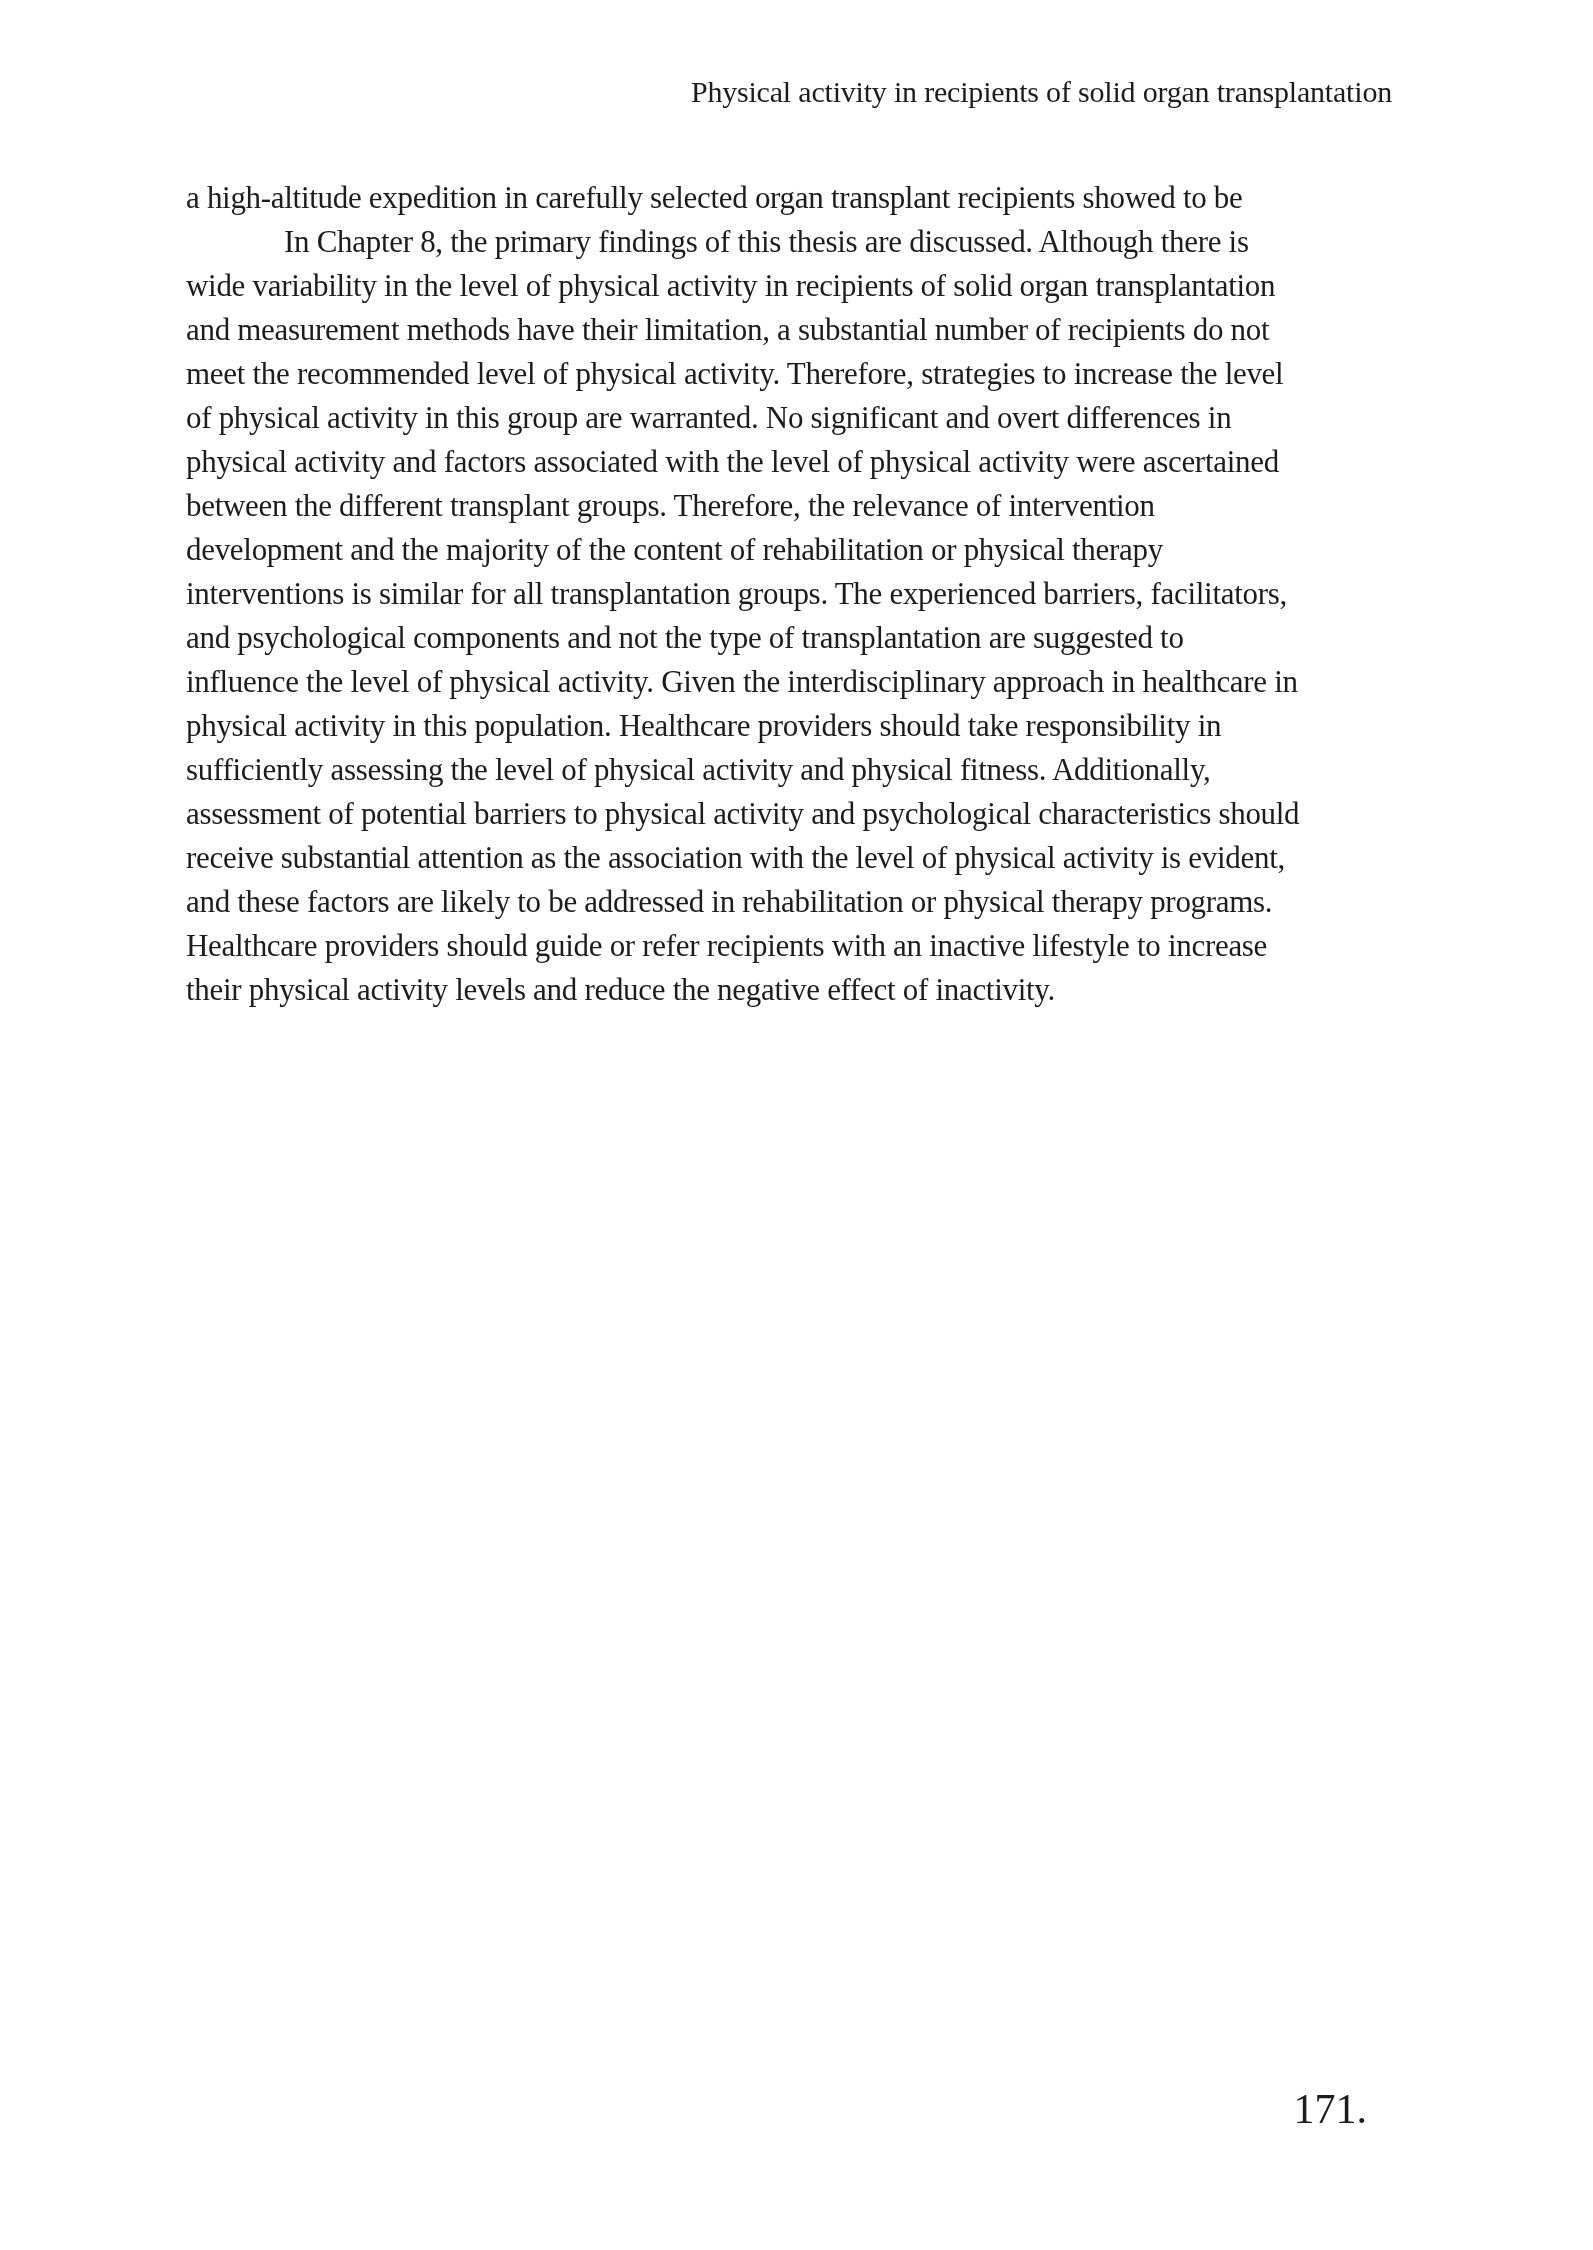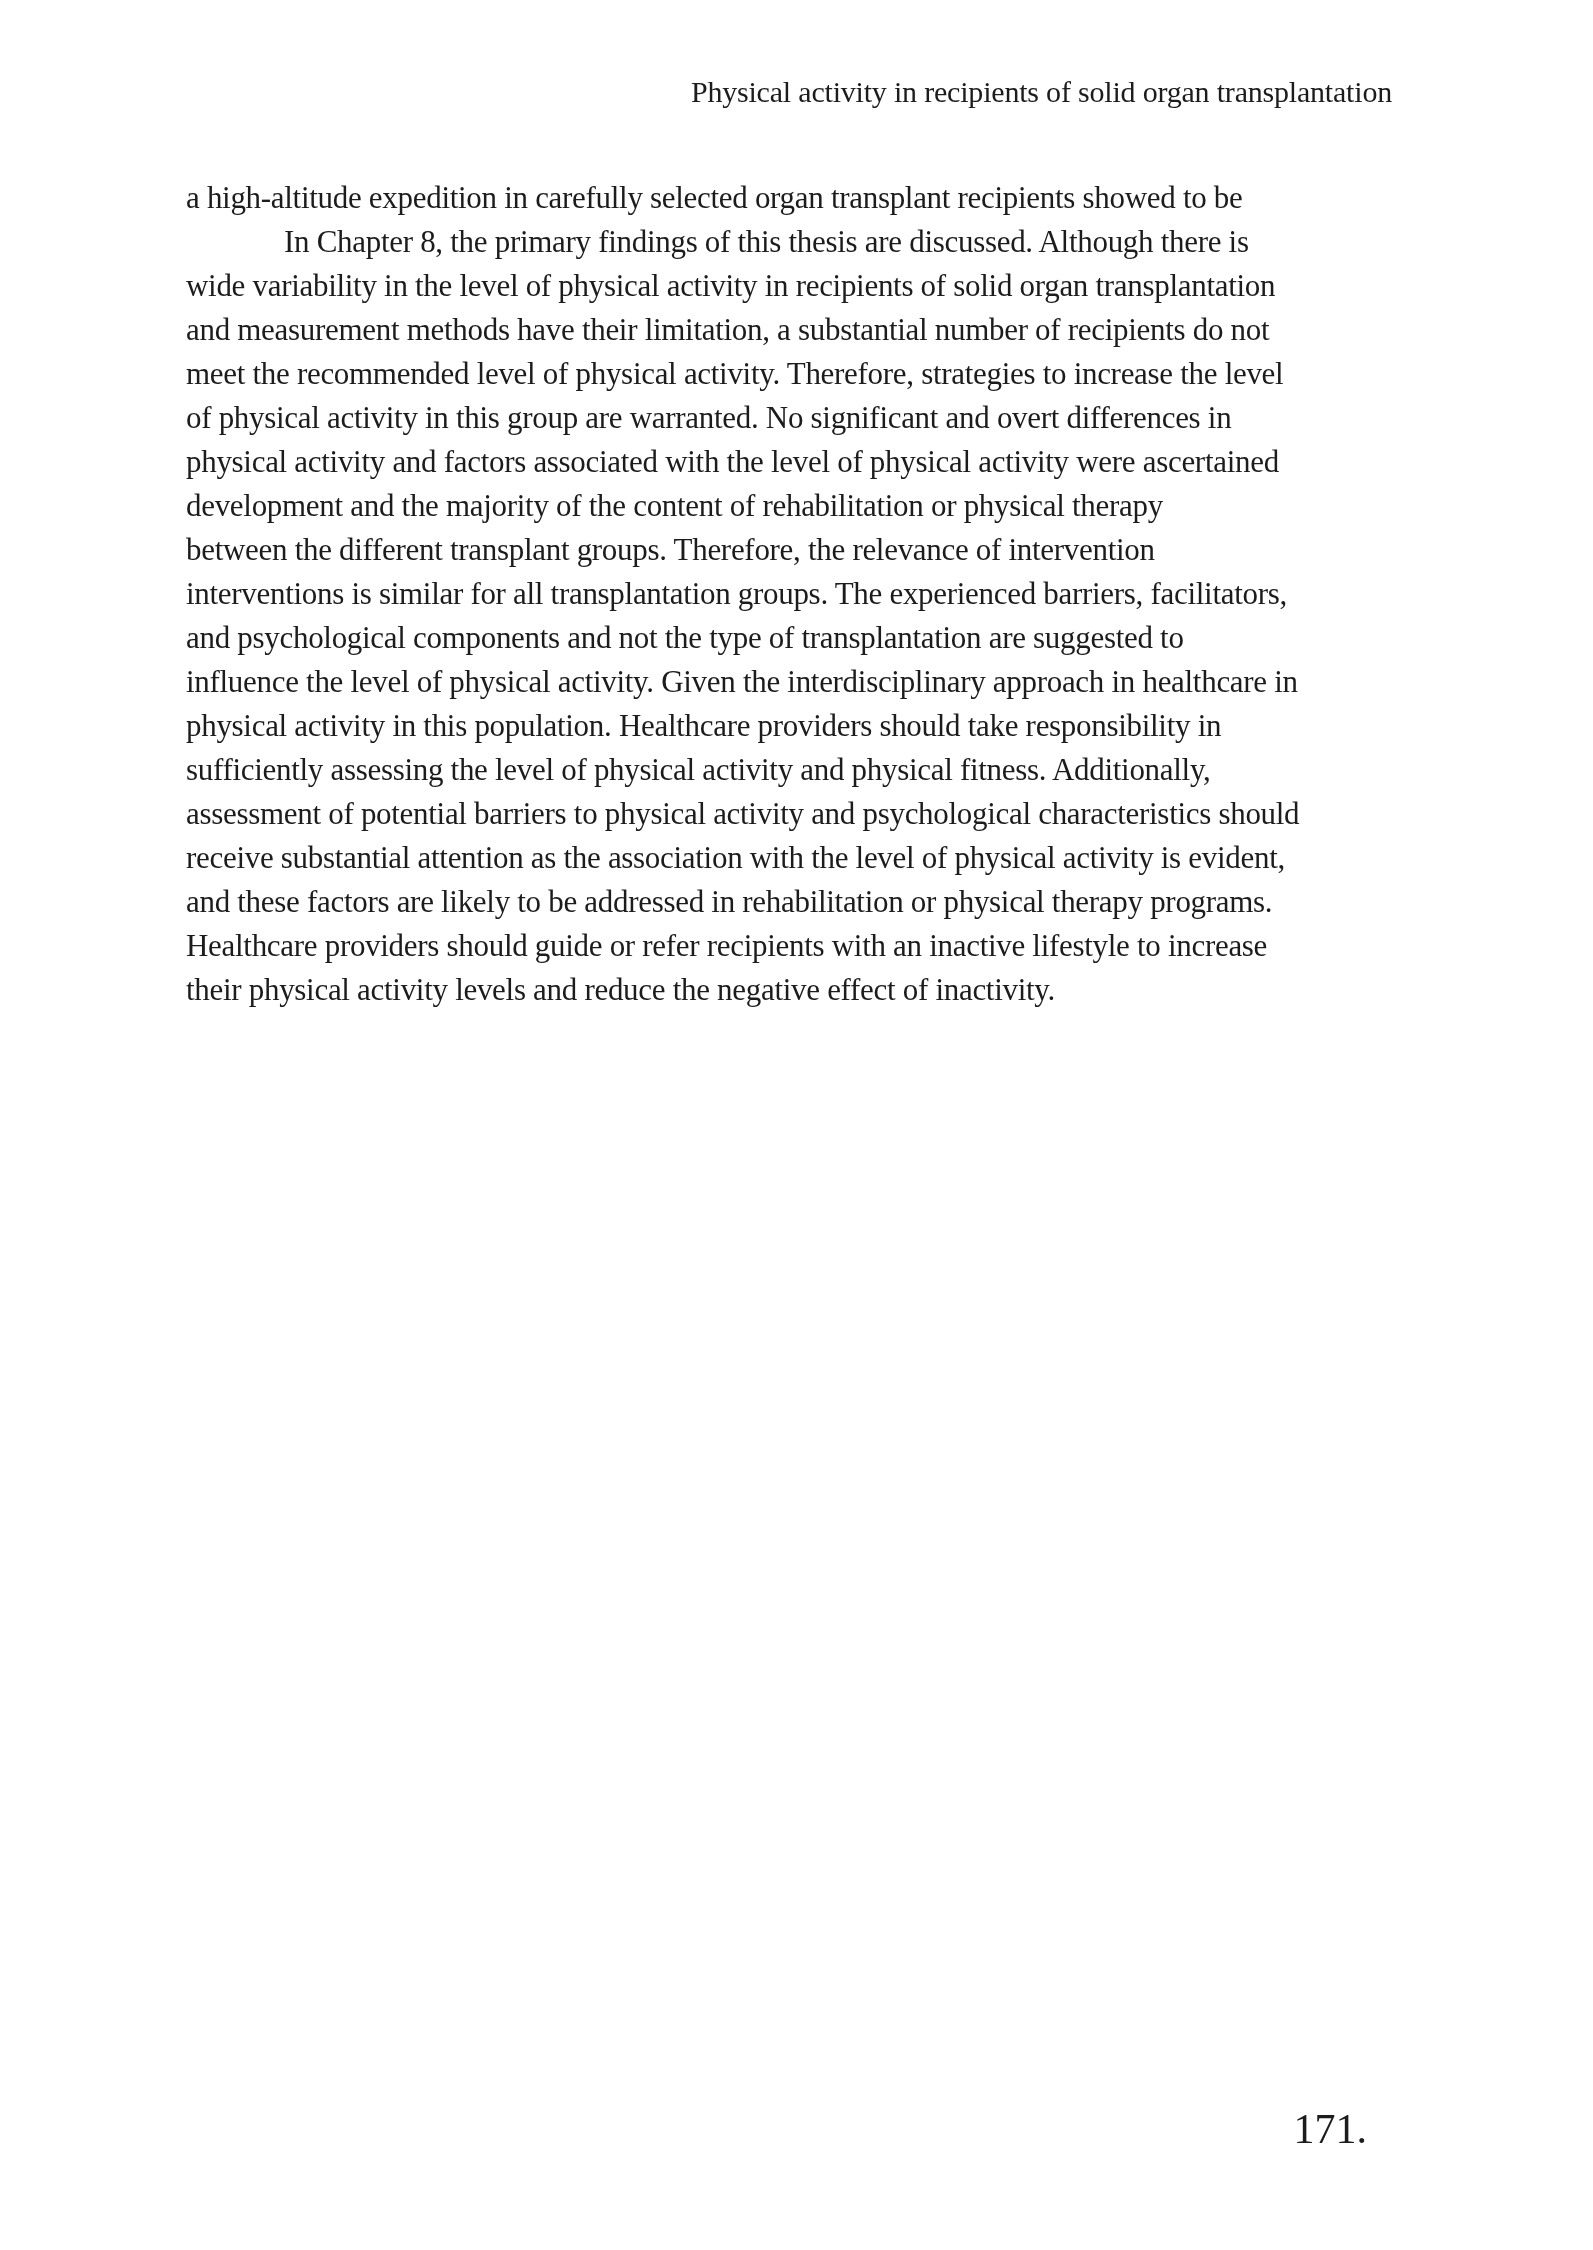--- a/index.html
+++ b/index.html
@@ -44,38 +44,37 @@
     font-weight: normal;
     margin-top: 20px;
   }
   .page-number {
     position: absolute;
     top: 2086px;
     right: 226px;
     font-size: 42px;
     line-height: 46px;
     white-space: nowrap;
-    margin-top: 20px;
   }
 </style>
 </head>
 <body>
 
 <div class="running-header">Physical activity in recipients of solid organ transplantation</div>
 
 <div class="body-text">
   <div class="line">a high-altitude expedition in carefully selected organ transplant recipients showed to be</div>
   <div class="line indent"><span>In </span><span class="bold">Chapter 8,</span><span> the primary findings of this thesis are discussed. Although there is</span></div>
   <div class="line">wide variability in the level of physical activity in recipients of solid organ transplantation</div>
   <div class="line">and measurement methods have their limitation, a substantial number of recipients do not</div>
   <div class="line">meet the recommended level of physical activity. Therefore, strategies to increase the level</div>
   <div class="line">of physical activity in this group are warranted. No significant and overt differences in</div>
   <div class="line">physical activity and factors associated with the level of physical activity were ascertained</div>
+  <div class="line">between the different transplant groups. Therefore, the relevance of intervention</div>
   <div class="line">development and the majority of the content of rehabilitation or physical therapy</div>
-  <div class="line">between the different transplant groups. Therefore, the relevance of intervention</div>
   <div class="line">interventions is similar for all transplantation groups. The experienced barriers, facilitators,</div>
   <div class="line">and psychological components and not the type of transplantation are suggested to</div>
   <div class="line">influence the level of physical activity. Given the interdisciplinary approach in healthcare in</div>
   <div class="line">physical activity in this population. Healthcare providers should take responsibility in</div>
   <div class="line">sufficiently assessing the level of physical activity and physical fitness. Additionally,</div>
   <div class="line">assessment of potential barriers to physical activity and psychological characteristics should</div>
   <div class="line">receive substantial attention as the association with the level of physical activity is evident,</div>
   <div class="line">and these factors are likely to be addressed in rehabilitation or physical therapy programs.</div>
   <div class="line">Healthcare providers should guide or refer recipients with an inactive lifestyle to increase</div>
   <div class="line">their physical activity levels and reduce the negative effect of inactivity.</div>

